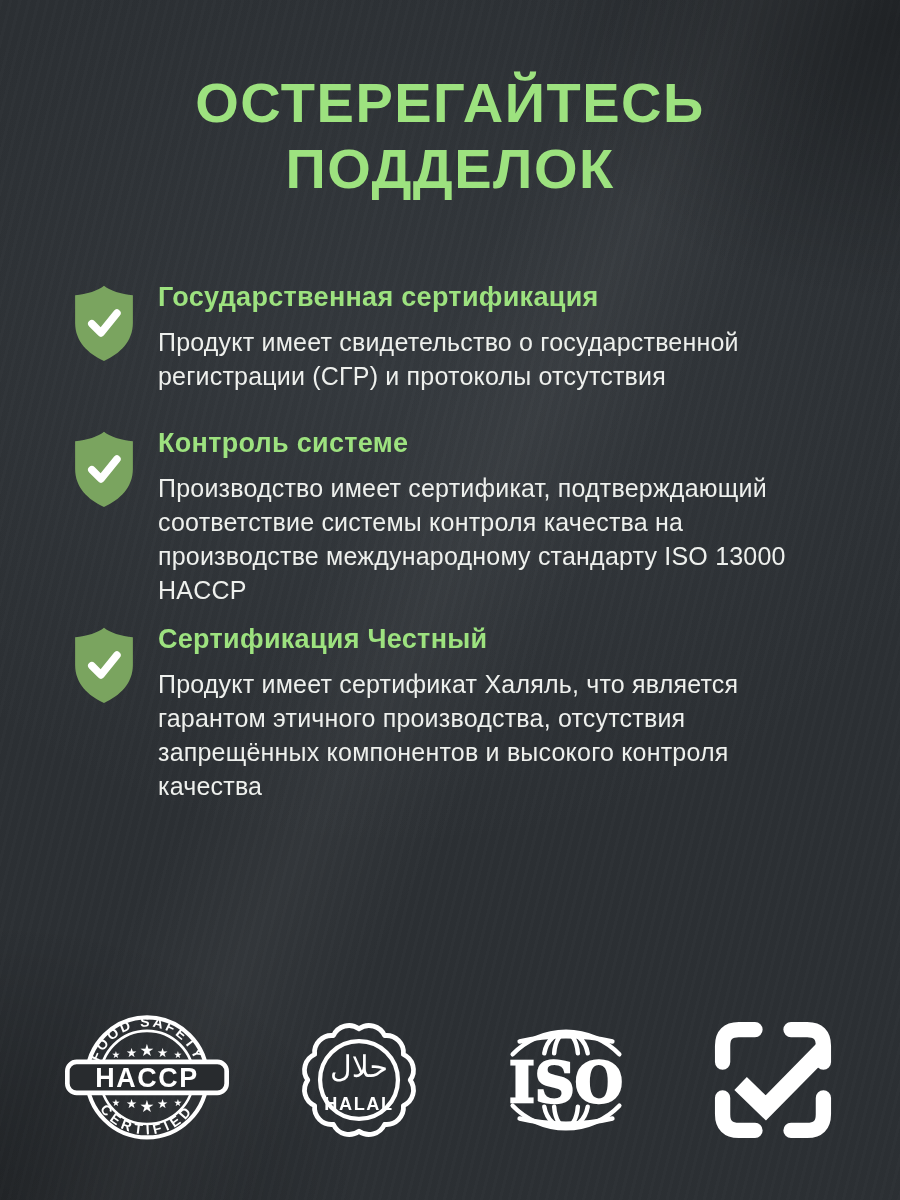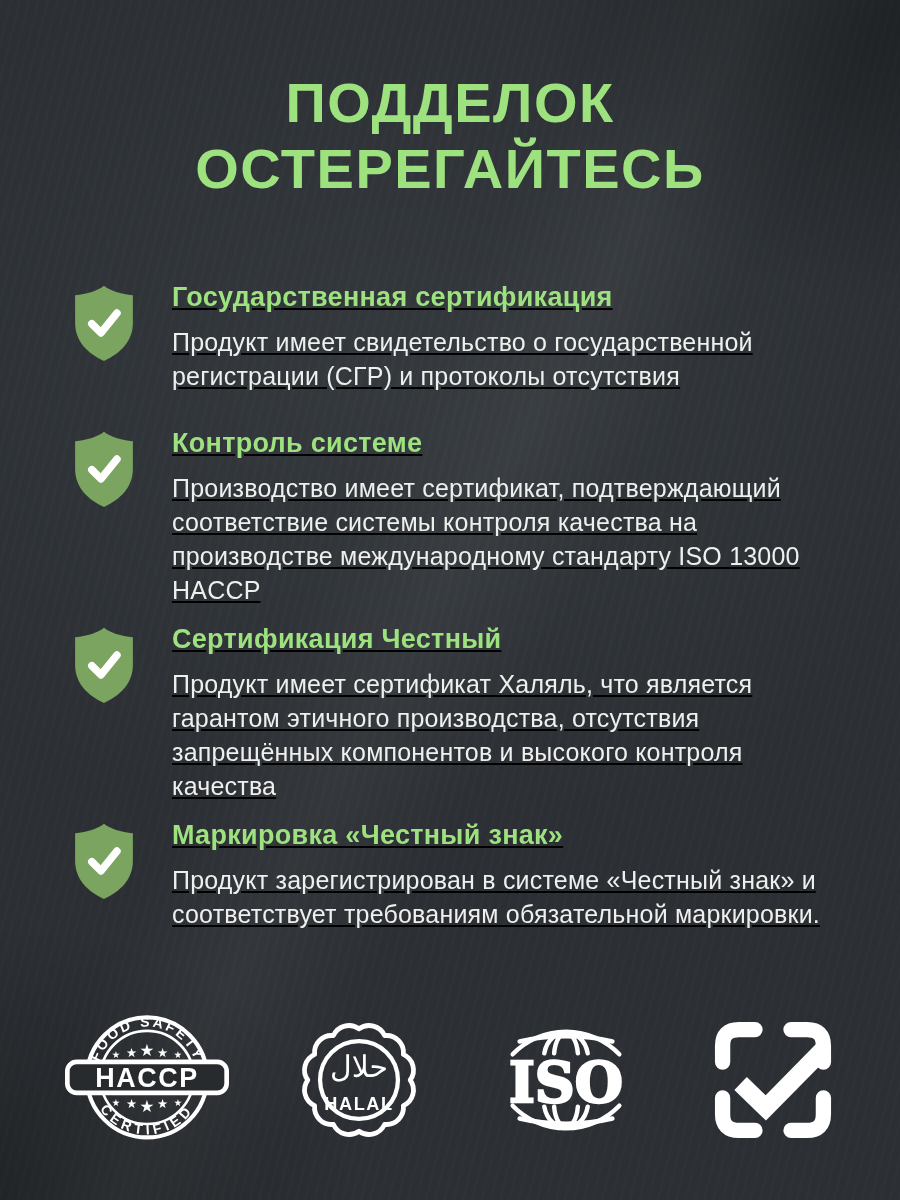--- a/index.html
+++ b/index.html
@@ -14,39 +14,39 @@
       repeating-linear-gradient(104deg, rgba(255,255,255,0.012) 0 3px, rgba(0,0,0,0.012) 3px 9px),
       radial-gradient(950px 750px at 44% 32%, rgba(130,140,150,0.10), rgba(0,0,0,0) 62%),
       radial-gradient(1650px 1650px at 50% 44%, rgba(0,0,0,0) 52%, rgba(0,0,0,0.40) 100%);
   }
   .title{
     position:absolute;top:70px;left:0;right:0;text-align:center;
     color:#9de27f;font-weight:700;font-size:56px;letter-spacing:1.5px;line-height:1.18;
   }
   .sec{position:absolute;left:66px;display:flex;align-items:flex-start;}
   .sec .icon{flex:0 0 auto;}
-  .sec .txt{margin-left:30px;width:662px;text-decoration:underline;}
+  .sec .txt{margin-left:16px;width:662px;}
   .sec h2{margin:2px 0 12px 0;font-size:27px;font-weight:700;color:#9de27f;letter-spacing:.3px;}
   .sec p{margin:0;font-size:25px;line-height:34px;color:#eef0ed;letter-spacing:.2px;font-weight:400;}
   .sec0{top:280px}.sec1{top:426px}.sec2{top:622px}.sec3{top:818px}
   .logos{
     position:absolute;top:1012px;left:64px;width:772px;height:140px;
     display:flex;justify-content:space-between;align-items:center;
   }
   svg text{font-family:"Liberation Sans",sans-serif;}
   .iso-word{font-family:"DejaVu Serif",serif;}
 </style>
 </head>
 <body>
 
 <div class="canvas">
 
   <div class="title">
+    <div>ОСТЕРЕГАЙТЕСЬ</div>
     <div>ПОДДЕЛОК</div>
-    <div>ОСТЕРЕГАЙТЕСЬ</div>
   </div>
 
   <div class="sec sec0">
     <span class="icon">
       <svg width="76" height="86" viewBox="0 0 100 110">
         <path d="M50,6 C43,12 27,17.5 12,18.5 L12,55 C12,79 29,95.5 50,105 C71,95.5 88,79 88,55 L88,18.5 C73,17.5 57,12 50,6 Z" fill="#7aa45f"></path>
         <path d="M34,56 L46,68 L67,42" fill="none" stroke="#ffffff" stroke-width="10" stroke-linecap="round" stroke-linejoin="round"></path>
       </svg>
     </span>
     <div class="txt">
@@ -74,32 +74,20 @@
         <path d="M50,6 C43,12 27,17.5 12,18.5 L12,55 C12,79 29,95.5 50,105 C71,95.5 88,79 88,55 L88,18.5 C73,17.5 57,12 50,6 Z" fill="#7aa45f"></path>
         <path d="M34,56 L46,68 L67,42" fill="none" stroke="#ffffff" stroke-width="10" stroke-linecap="round" stroke-linejoin="round"></path>
       </svg>
     </span>
     <div class="txt">
       <h2>Сертификация Честный</h2>
       <p>Продукт имеет сертификат Халяль, что является гарантом этичного производства, отсутствия запрещённых компонентов и высокого контроля качества</p>
     </div>
   </div>
 
-  <div class="sec sec3">
-    <span class="icon">
-      <svg width="76" height="86" viewBox="0 0 100 110">
-        <path d="M50,6 C43,12 27,17.5 12,18.5 L12,55 C12,79 29,95.5 50,105 C71,95.5 88,79 88,55 L88,18.5 C73,17.5 57,12 50,6 Z" fill="#7aa45f"></path>
-        <path d="M34,56 L46,68 L67,42" fill="none" stroke="#ffffff" stroke-width="10" stroke-linecap="round" stroke-linejoin="round"></path>
-      </svg>
-    </span>
-    <div class="txt">
-      <h2>Маркировка «Честный знак»</h2>
-      <p>Продукт зарегистрирован в системе «Честный знак» и соответствует требованиям обязательной маркировки.</p>
-    </div>
-  </div>
 
   <div class="logos">
 
     <span>
       <svg width="166" height="150" viewBox="0 0 160 145">
         <defs>
           <path id="haccpTop" d="M31,70 A49,49 0 0 1 129,70" fill="none"></path>
           <path id="haccpBottom" d="M25,70 A55,55 0 0 0 135,70" fill="none"></path>
         </defs>
         <circle cx="80" cy="70" r="58" fill="none" stroke="#ffffff" stroke-width="4"></circle>

